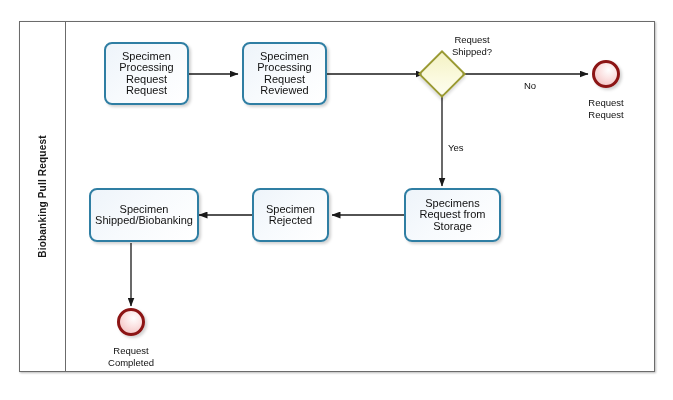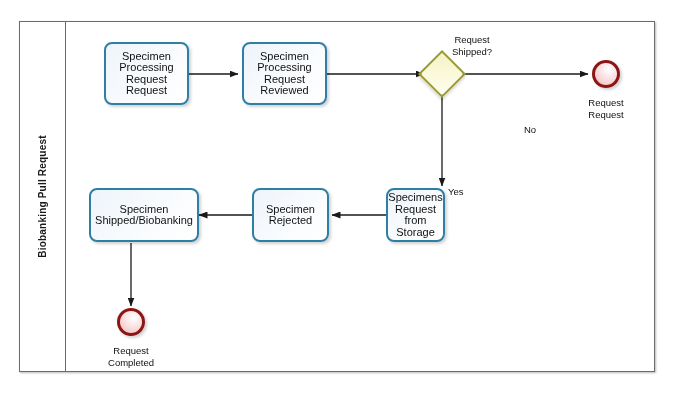--- a/index.html
+++ b/index.html
@@ -117,21 +117,20 @@
   .flow-line {
     stroke: #1a1a1a;
     stroke-width: 1.3;
     fill: none;
   }
   .flow-label {
     position: absolute;
     font-size: 9.5px;
     color: #111111;
     white-space: nowrap;
-    margin-top: 44px;
   }
 </style>
 </head>
 <body>
 
 <div id="canvas">
 
   <div class="pool">
     <div class="pool-header">
       <div class="pool-header-label">Biobanking Pull Request</div>
@@ -171,21 +170,21 @@
 
   <div class="task" style="left:242px; top:42px; width:85px; height:63px;">
     <div>
       <span>Specimen</span>
       <span>Processing</span>
       <span>Request</span>
       <span>Reviewed</span>
     </div>
   </div>
 
-  <div class="task" style="left:386px; top:188px; width:59px; height:54px;">
+  <div class="task" style="left:404px; top:188px; width:97px; height:54px;">
     <div>
       <span>Specimens</span>
       <span>Request from</span>
       <span>Storage</span>
     </div>
   </div>
 
   <div class="task" style="left:252px; top:188px; width:77px; height:54px;">
     <div>
       <span>Specimen</span>

